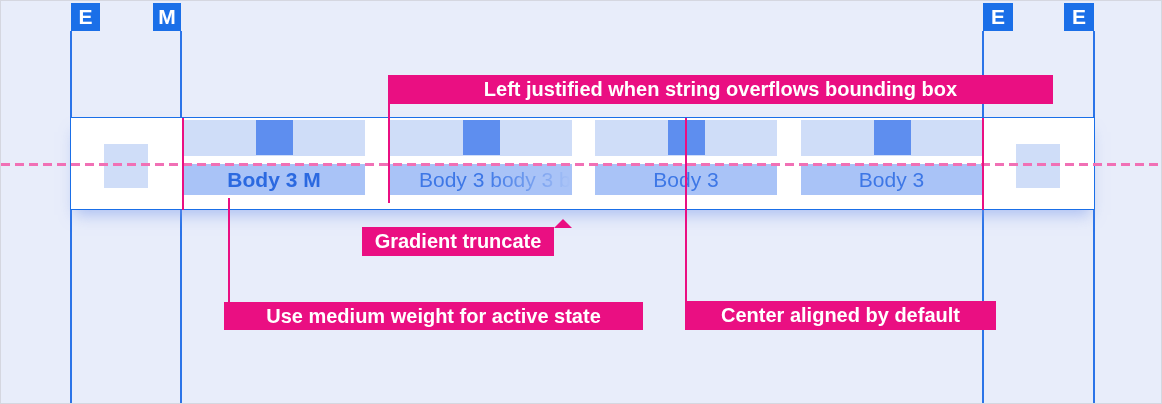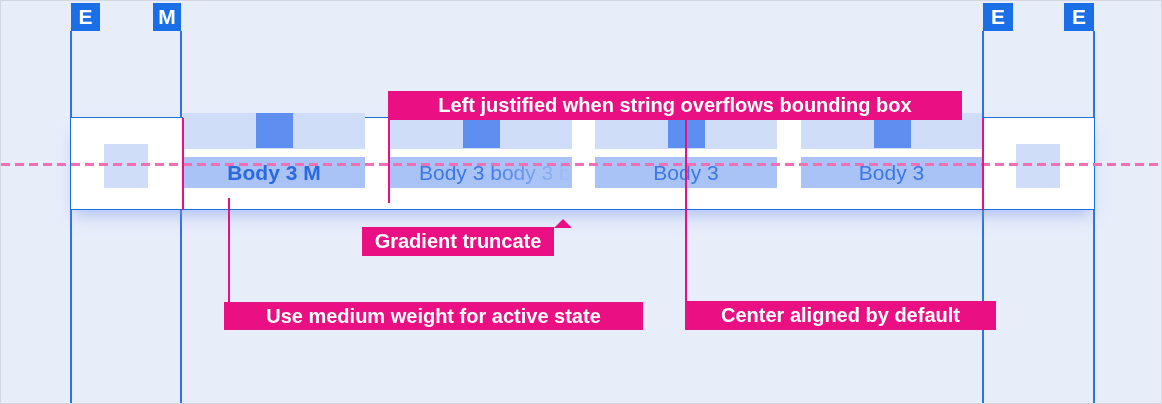--- a/index.html
+++ b/index.html
@@ -17,21 +17,21 @@
     font-weight:bold;font-size:21px;z-index:8;
   }
   
   .band{
     position:absolute;left:69px;top:116px;width:1025px;height:93px;
     background:#ffffff;border:1.5px solid #1a6fe8;z-index:2;
     box-shadow:0 10px 14px -5px rgba(125,155,235,.55);
   }
   .sq-small{position:absolute;top:143px;width:44px;height:44px;background:#cfddf8;z-index:3;}
   
-  .tab{position:absolute;top:112px;width:182px;height:70px;z-index:3;}
+  .tab{position:absolute;top:119px;width:182px;height:70px;z-index:3;}
   .tab .icon-area{position:absolute;left:0;top:0;width:100%;height:36px;background:#cfddf8;}
   .tab .icon-sq{position:absolute;left:50%;top:0;margin-left:-18px;width:37px;height:35px;background:#5e8eef;}
   .tab .label-area{
     position:absolute;left:0;top:44px;width:100%;height:31px;background:#a9c3f7;
     display:flex;align-items:center;justify-content:center;
     font-size:21px;color:#3d77e6;white-space:nowrap;overflow:hidden;
   }
   .tab .label-area.active{font-weight:bold;color:#2b69e0;}
   .tab .label-area.left{justify-content:flex-start;padding-left:1px;}
   .fade-text{
@@ -104,21 +104,21 @@
   </div>
 
   <div class="baseline"></div>
 
   <div class="connector" style="left:181px;top:117px;height:92px"></div>
   <div class="connector" style="left:387px;top:101px;height:101px"></div>
   <div class="connector" style="left:227px;top:197px;height:105px"></div>
   <div class="connector" style="left:684px;top:117px;height:184px"></div>
   <div class="connector" style="left:981px;top:117px;height:92px"></div>
 
-  <div class="note" style="left:387px;top:90px;width:574px;height:29px">Left justified when string overflows bounding box</div>
+  <div class="note" style="left:387px;top:74px;width:665px;height:29px">Left justified when string overflows bounding box</div>
 
   <div class="note" style="left:361px;top:226px;width:192px;height:29px">Gradient truncate</div>
   <div class="tri-up"></div>
 
   <div class="note" style="left:223px;top:301px;width:419px;height:28px">Use medium weight for active state</div>
 
   <div class="note" style="left:684px;top:300px;width:311px;height:29px">Center aligned by default</div>
 
 </div>
 

